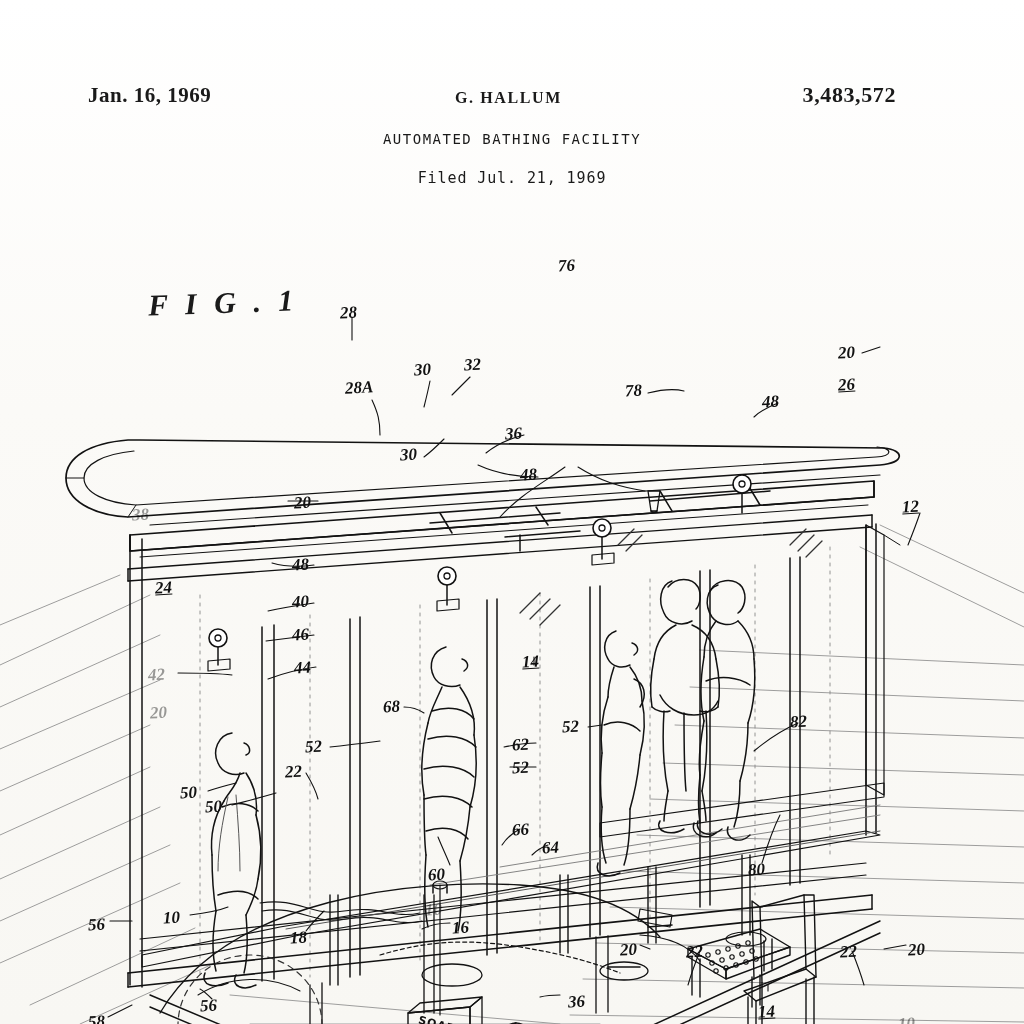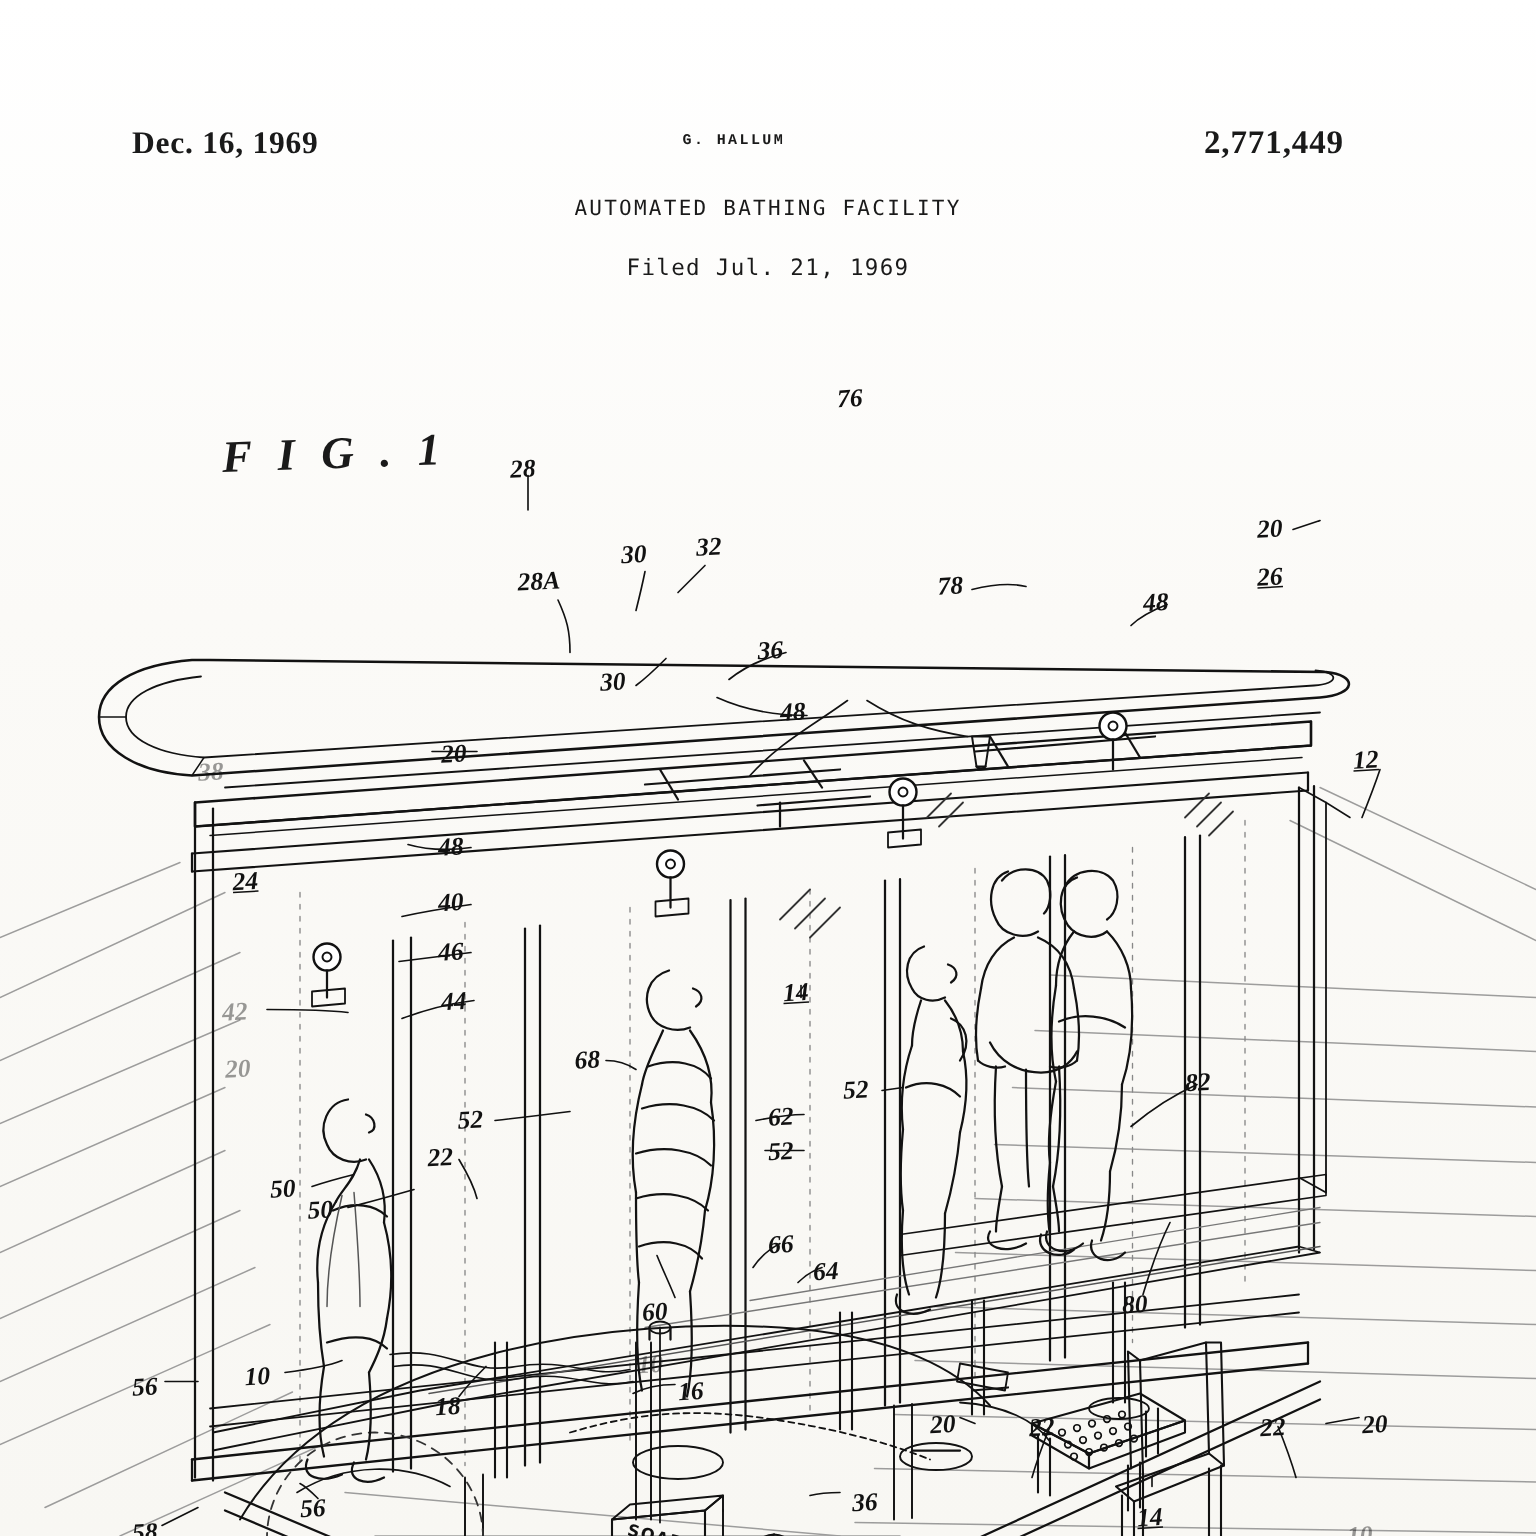--- a/index.html
+++ b/index.html
@@ -19,22 +19,22 @@
   }
   
   .hdr{position:absolute;white-space:nowrap;}
   #date-line{
     left:88px;top:83px;
     font-family:"Liberation Serif", serif;
     font-size:21px;font-weight:700;letter-spacing:.5px;
   }
   #inventor-line{
     left:455px;top:89px;
-    font-family:Liberation Mono, monospace;
-    font-size:10px;font-weight:700;letter-spacing:1.6px;
+    font-family:Liberation Serif, serif;
+    font-size:16px;font-weight:700;letter-spacing:1.6px;
   }
   #patent-number{
     right:128px;top:82px;
     font-family:"Liberation Serif", serif;
     font-size:22px;font-weight:700;letter-spacing:.6px;
   }
   #invention-title{
     left:50%;transform:translateX(-50%);top:131px;
     font-family:"DejaVu Sans Mono", monospace;
     font-size:14px;letter-spacing:1.5px;
@@ -76,23 +76,23 @@
     font-family:"DejaVu Sans", sans-serif;
     font-size:9px;font-weight:700;
     color:#111;white-space:nowrap;
   }
 </style>
 </head>
 <body>
 
 <div id="page">
 
-  <div class="hdr" id="date-line">Dec. 16, 1969</div>
+  <div class="hdr" id="date-line">Jan. 16, 1969</div>
   <div class="hdr" id="inventor-line">G. HALLUM</div>
-  <div class="hdr" id="patent-number">2,771,449</div>
+  <div class="hdr" id="patent-number">3,483,572</div>
   <div class="hdr" id="invention-title">AUTOMATED BATHING FACILITY</div>
   <div class="hdr" id="filed-line">Filed Jul. 21, 1969</div>
 
   <div id="fig-label">F I G . 1</div>
 
   <div id="drawing">
     <svg width="1024" height="829" viewBox="0 0 1024 829" xmlns="http://www.w3.org/2000/svg">
       <defs>
         <pattern id="hatch" width="6" height="6" patternTransform="rotate(45)" patternUnits="userSpaceOnUse">
           <line x1="0" y1="0" x2="0" y2="6" stroke="#222" stroke-width="1.1"></line>

